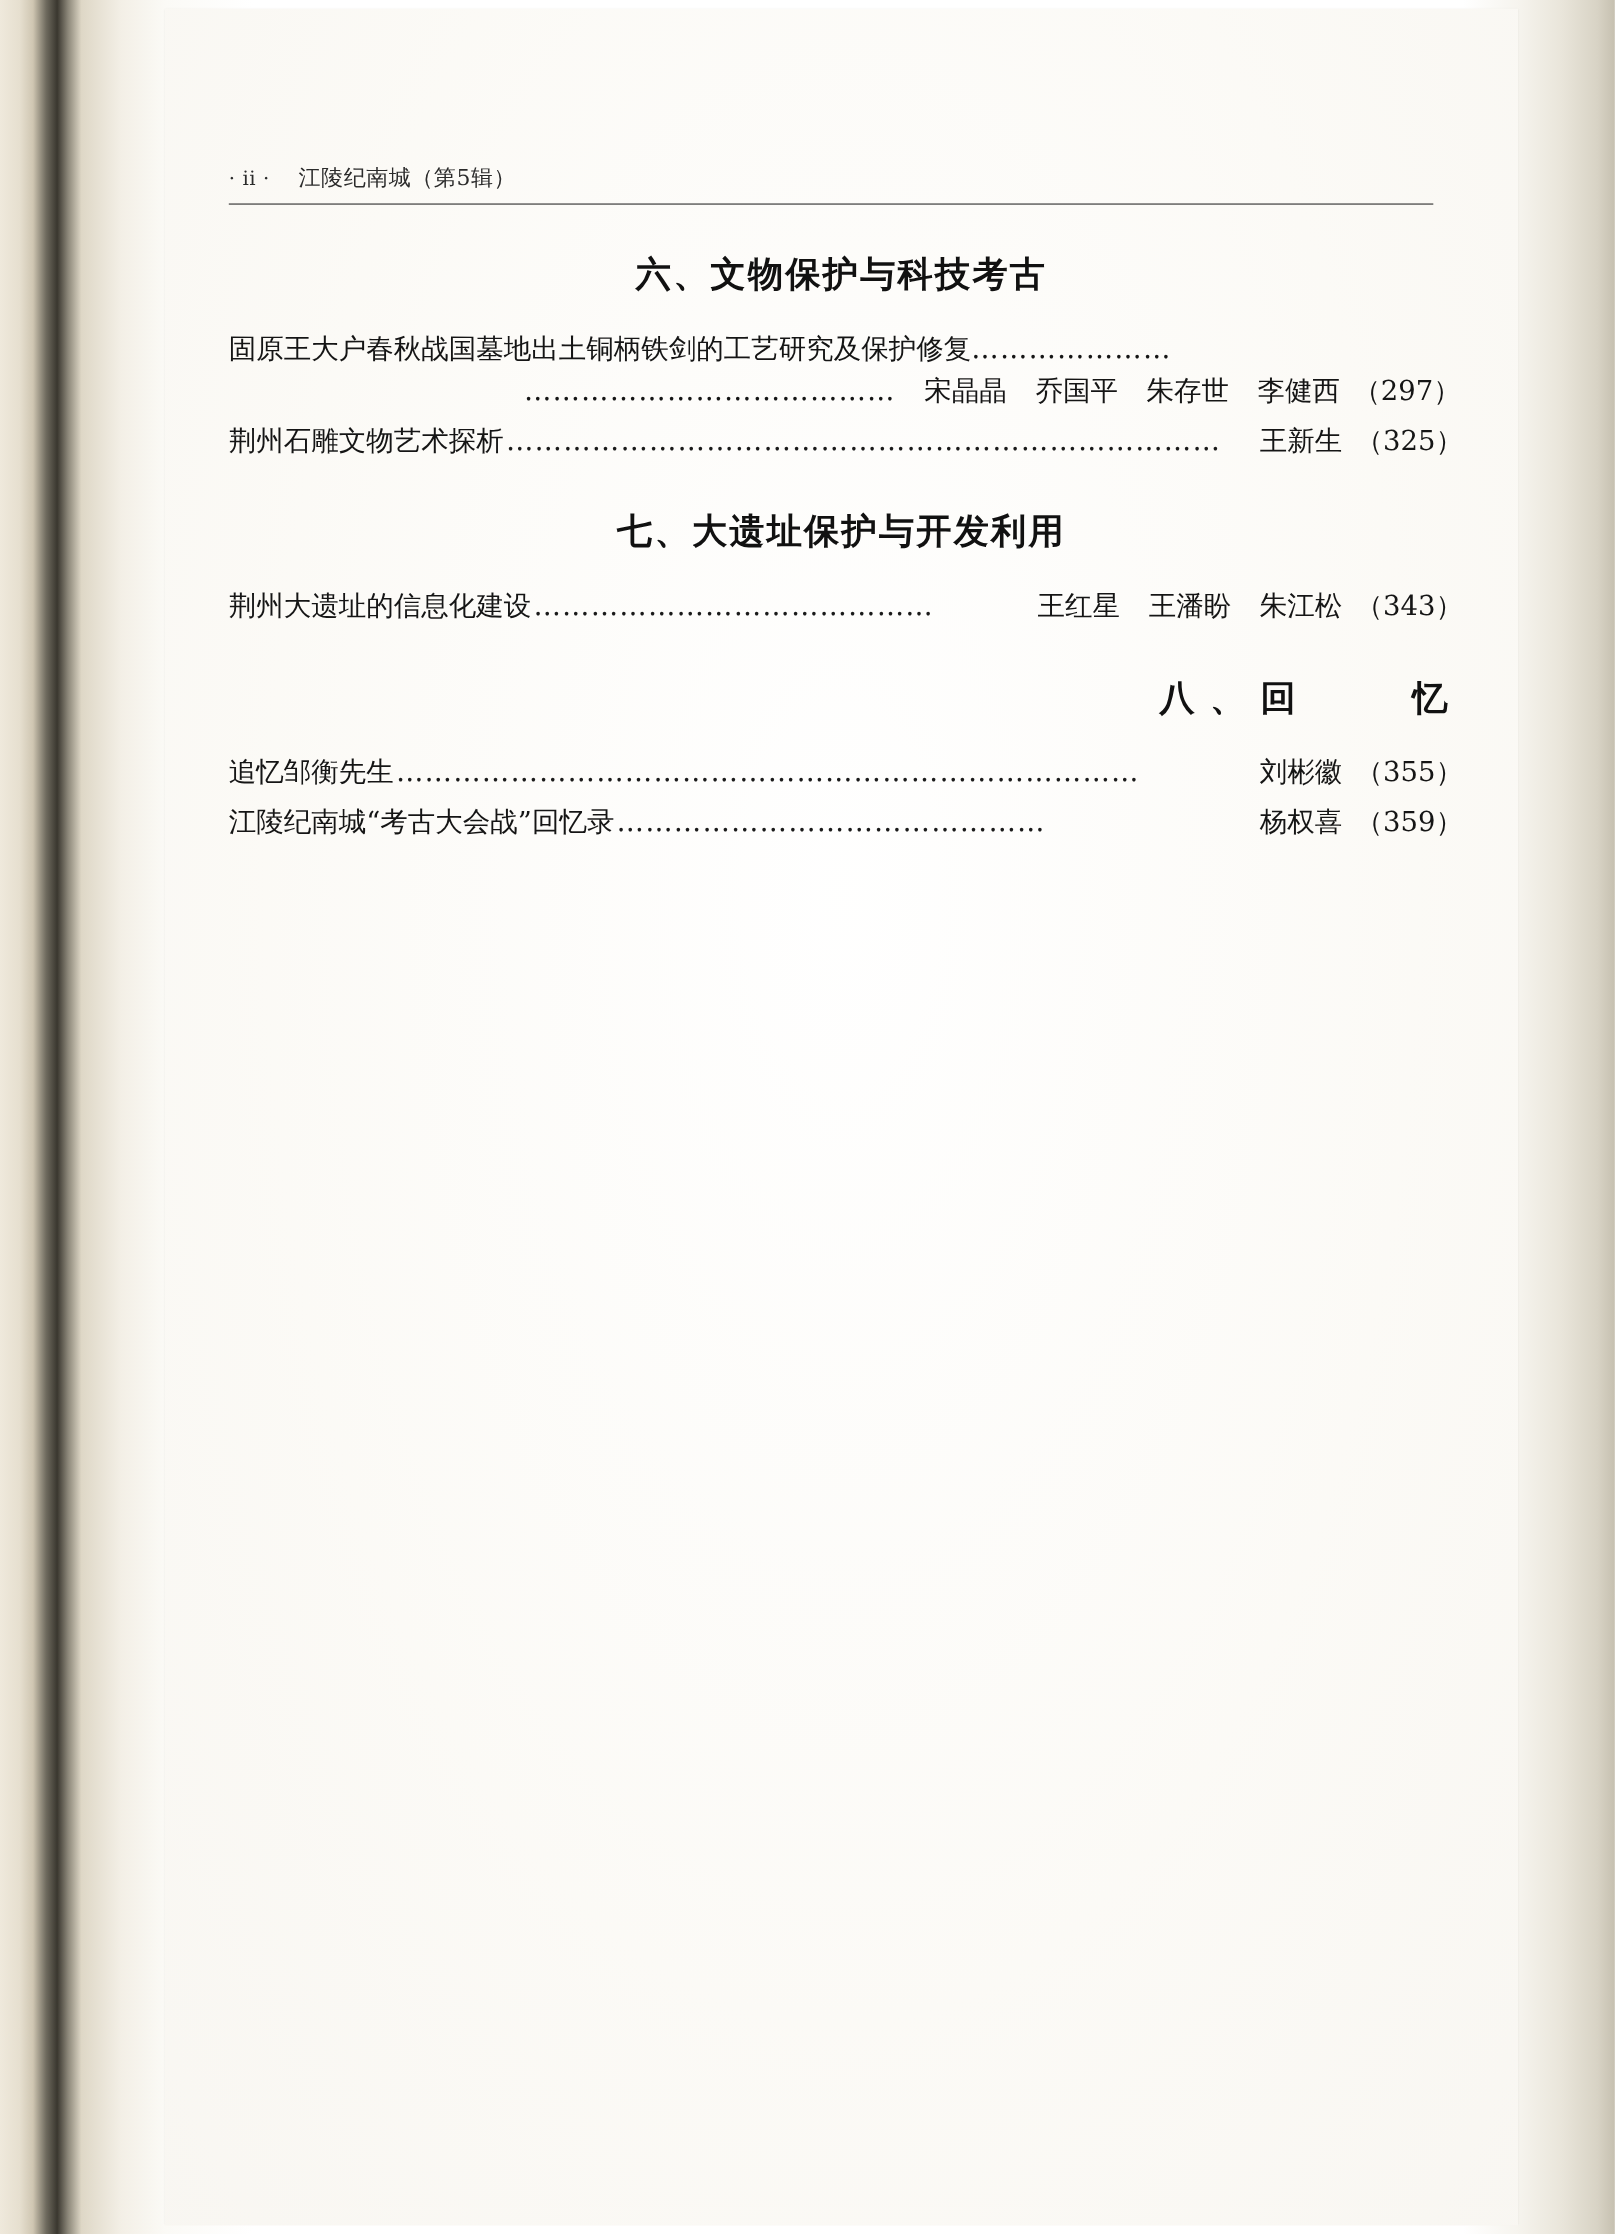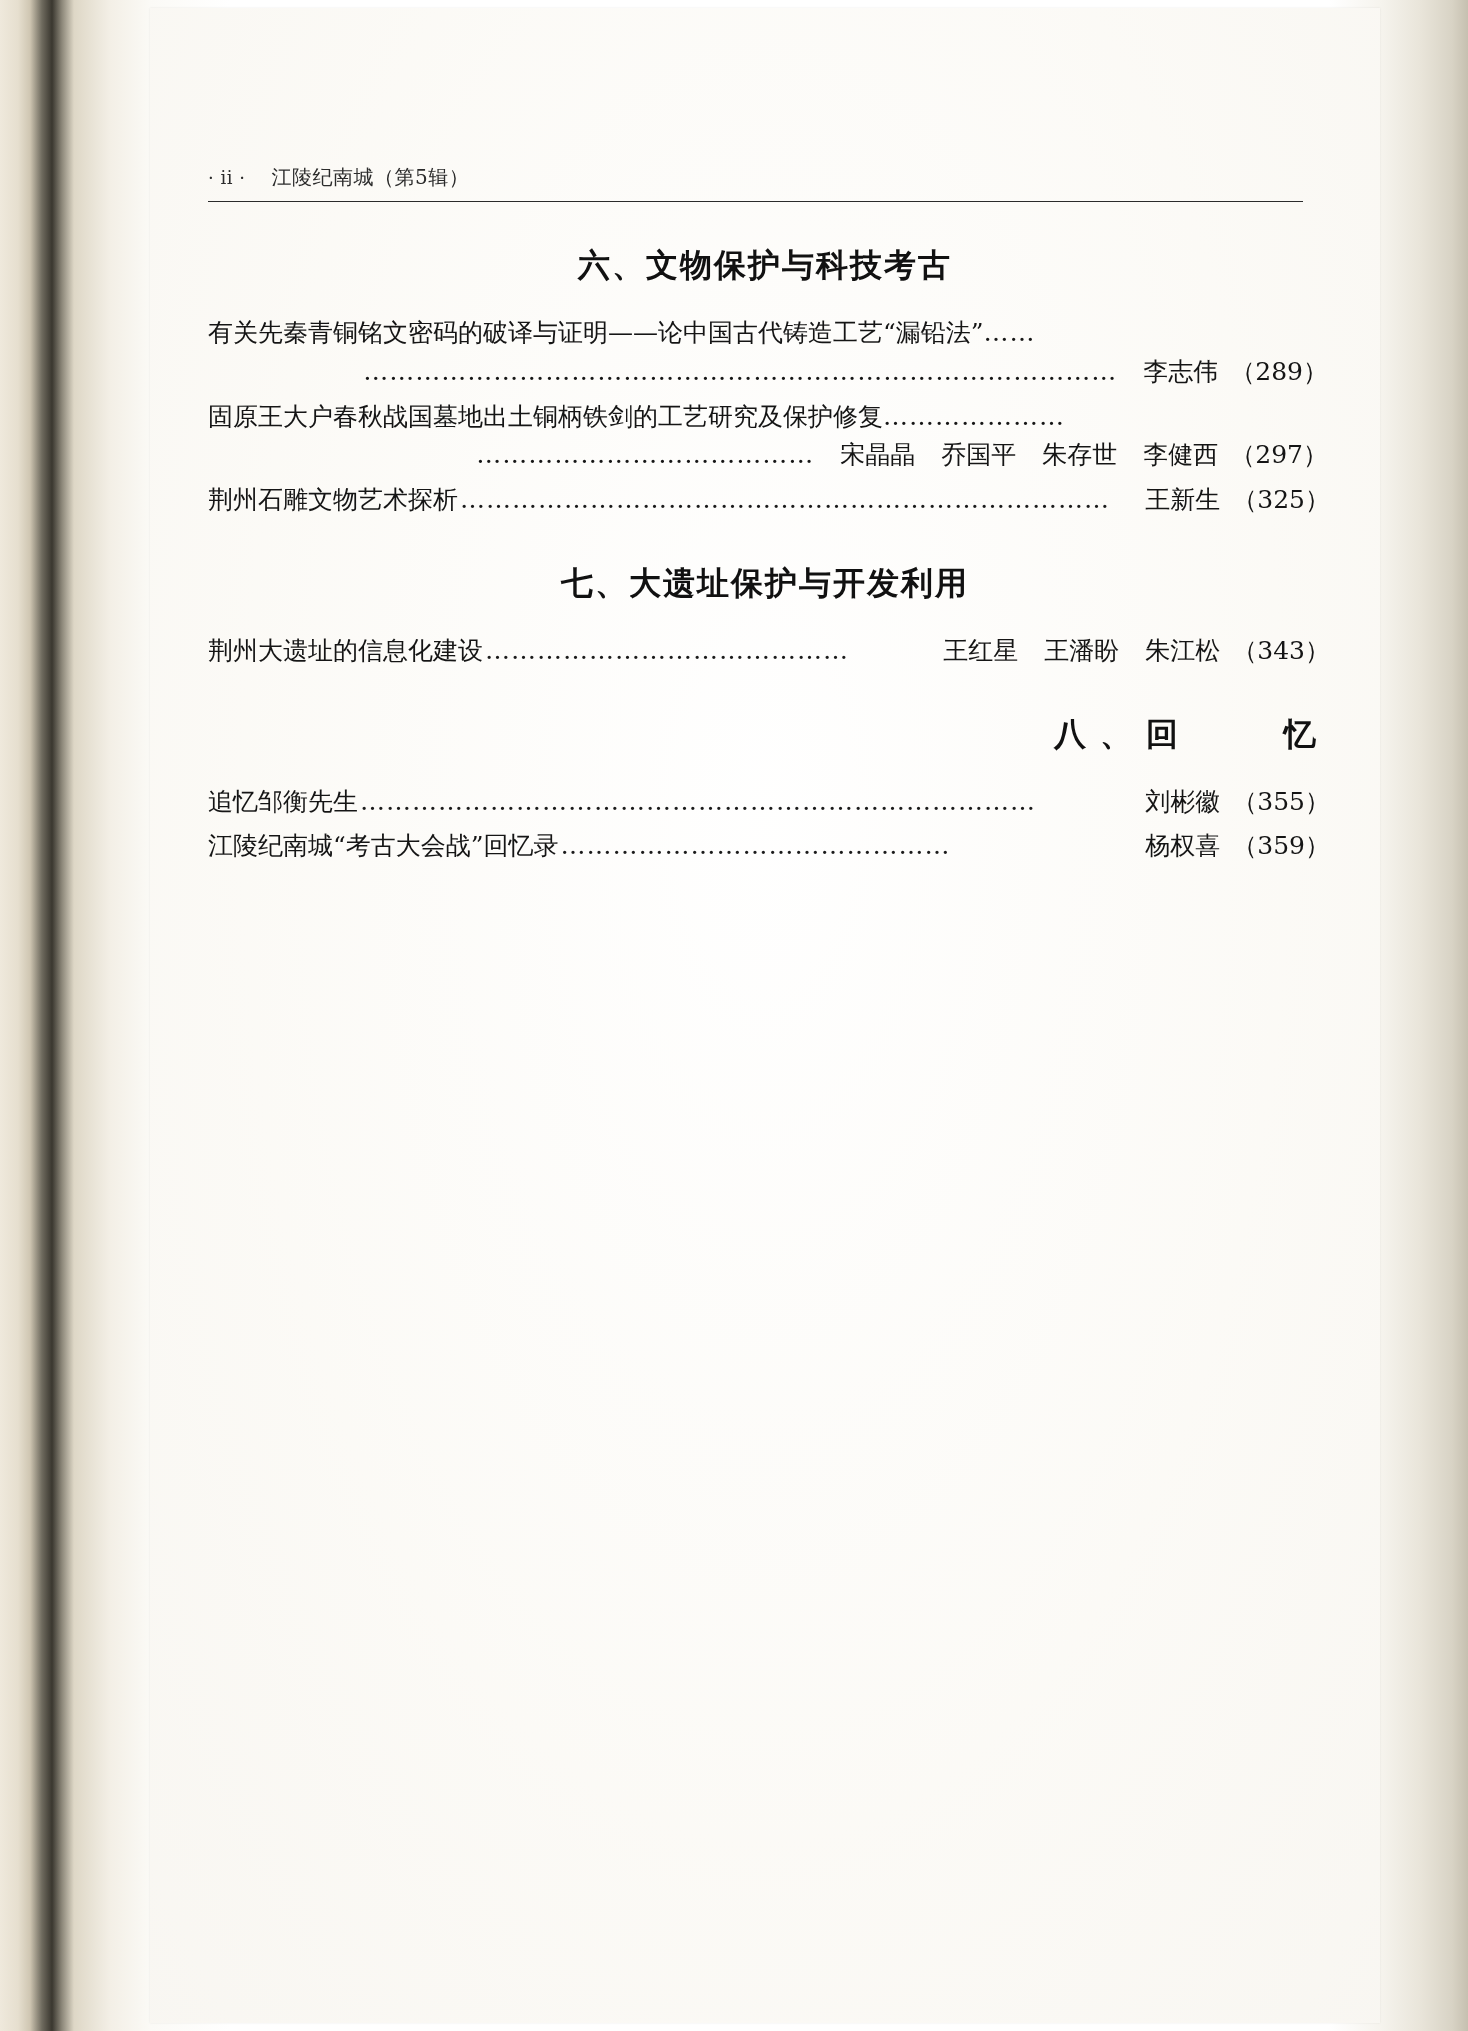--- a/index.html
+++ b/index.html
@@ -50,21 +50,21 @@
     position: absolute;
     left: 0; top: 0; right: 0; bottom: 0;
     background:
       radial-gradient(ellipse at 50% 40%, rgba(255,255,255,0.9) 0%, rgba(250,248,243,0.5) 60%, rgba(240,236,228,0.35) 100%);
   }
 
   
   .content {
     position: absolute;
     left: 50px;
-    top: 156px;
+    top: 140px;
     width: 1130px;
     color: #1a1a1a;
   }
 
   .header-row {
     display: flex;
     align-items: baseline;
     font-size: 19px;
     color: #2b2b2b;
     padding-left: 8px;
@@ -159,24 +159,20 @@
       <div class="content">
 
         <div class="header-row">
           <span class="folio">· ii ·</span>
           <span class="running-title">江陵纪南城（第5辑）</span>
         </div>
         <div class="header-rule"></div>
 
         <div class="section-title">六、文物保护与科技考古</div>
 
-        <div class="entry">
-          <span class="line1"><span>有关先秦青铜铭文密码的破译与证明——论中国古代铸造工艺“漏铅法”</span><span class="dots-inline">……</span></span>
-          <span class="line2"><span class="dots-inline">……………………………………………………………………………</span><span class="author">李志伟</span><span class="page-no">（289）</span></span>
-        </div>
 
         <div class="entry">
           <span class="line1"><span>固原王大户春秋战国墓地出土铜柄铁剑的工艺研究及保护修复</span><span class="dots-inline">…………………</span></span>
           <span class="line2"><span class="dots-inline">…………………………………</span><span class="author">宋晶晶</span><span class="author">乔国平</span><span class="author">朱存世</span><span class="author">李健西</span><span class="page-no">（297）</span></span>
         </div>
 
 
         <div class="entry">
           <div class="one-line">
             <span class="title-txt">荆州石雕文物艺术探析</span>

